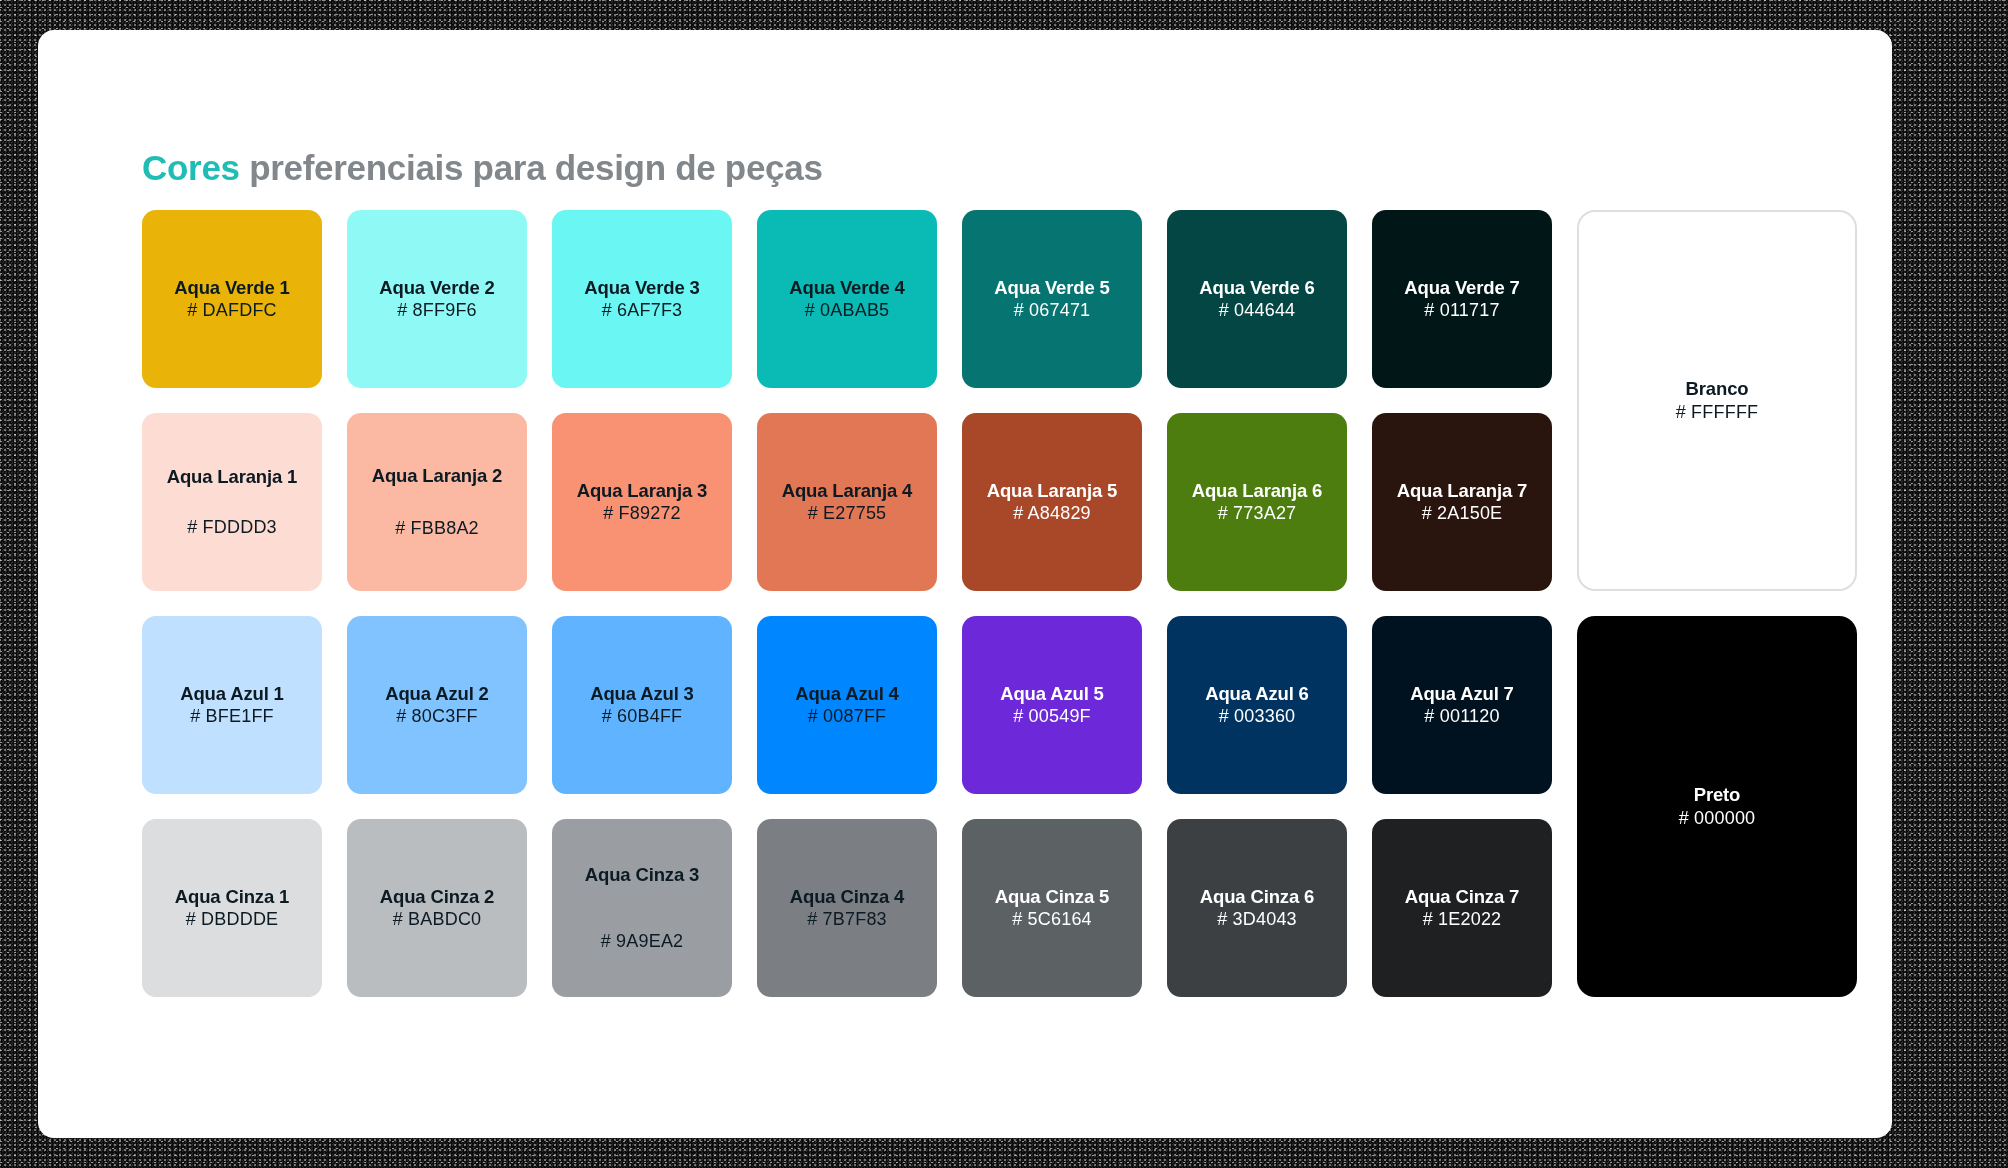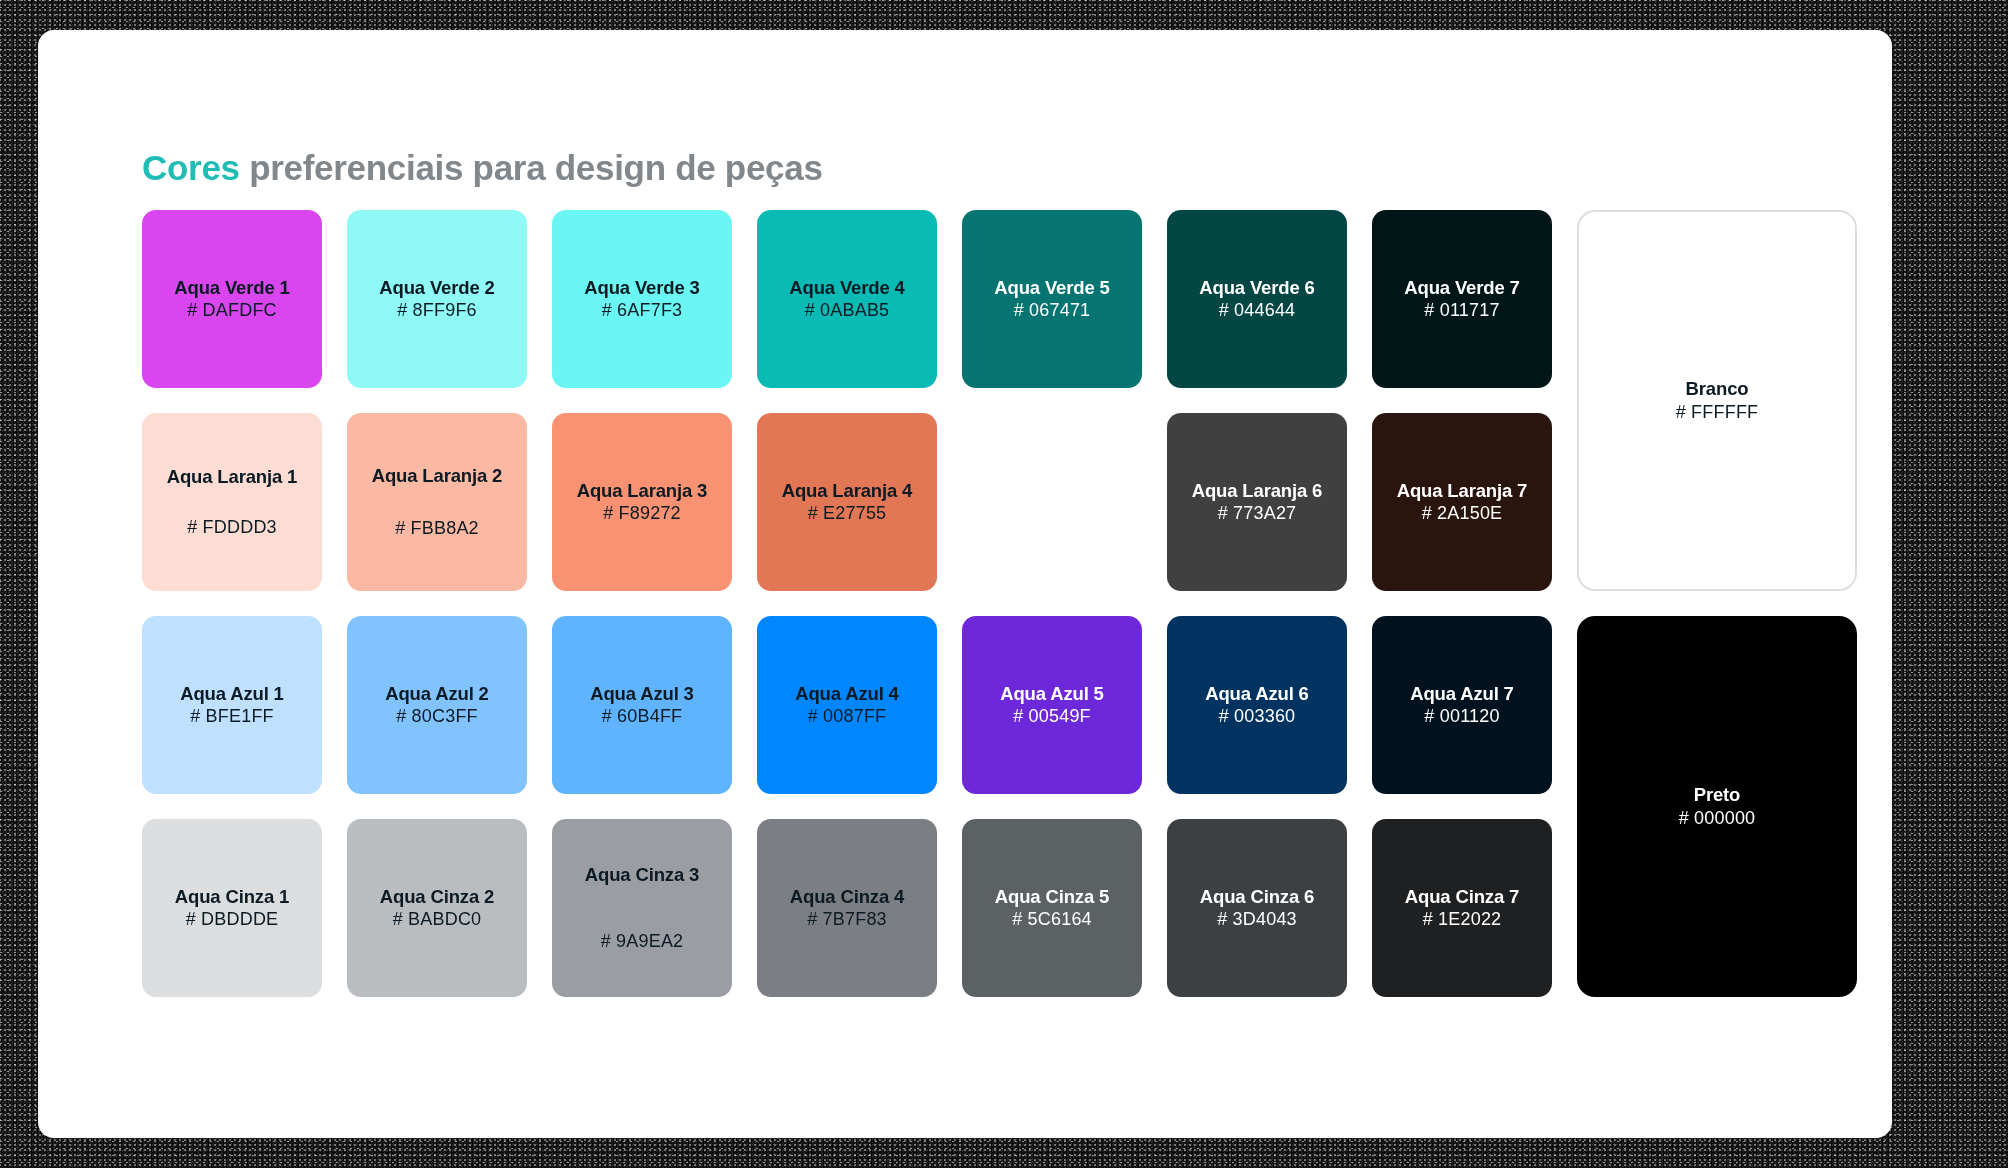--- a/index.html
+++ b/index.html
@@ -121,21 +121,21 @@
 
 <div class="frame"></div>
 
 <div class="card">
 
   <div class="page-title">
     <span class="title-accent">Cores</span><span class="title-rest"> preferenciais para design de peças</span>
   </div>
 
   <div class="grid">
-      <div class="swatch on-light" style="background: #d946ef; grid-area: 1 / 1;">
+      <div class="swatch on-light" style="background: #eab308; grid-area: 1 / 1;">
         <div class="sw-name">Aqua Verde 1</div>
         <div class="sw-hex"># DAFDFC</div>
       </div>
       <div class="swatch on-light" style="background: rgb(143, 249, 246); grid-area: 1 / 2;">
         <div class="sw-name">Aqua Verde 2</div>
         <div class="sw-hex"># 8FF9F6</div>
       </div>
       <div class="swatch on-light" style="background: rgb(106, 247, 243); grid-area: 1 / 3;">
         <div class="sw-name">Aqua Verde 3</div>
         <div class="sw-hex"># 6AF7F3</div>
@@ -165,21 +165,25 @@
         <div class="sw-hex"># FBB8A2</div>
       </div>
       <div class="swatch on-light" style="background: rgb(248, 146, 114); grid-area: 2 / 3;">
         <div class="sw-name">Aqua Laranja 3</div>
         <div class="sw-hex"># F89272</div>
       </div>
       <div class="swatch on-light" style="background: rgb(226, 119, 85); grid-area: 2 / 4;">
         <div class="sw-name">Aqua Laranja 4</div>
         <div class="sw-hex"># E27755</div>
       </div>
-      <div class="swatch on-dark" style="background: #404040; grid-area: 2 / 6;">
+      <div class="swatch on-dark" style="background: rgb(168, 72, 41); grid-area: 2 / 5;">
+        <div class="sw-name">Aqua Laranja 5</div>
+        <div class="sw-hex"># A84829</div>
+      </div>
+      <div class="swatch on-dark" style="background: #4d7c0f; grid-area: 2 / 6;">
         <div class="sw-name">Aqua Laranja 6</div>
         <div class="sw-hex"># 773A27</div>
       </div>
       <div class="swatch on-dark" style="background: rgb(42, 21, 14); grid-area: 2 / 7;">
         <div class="sw-name">Aqua Laranja 7</div>
         <div class="sw-hex"># 2A150E</div>
       </div>
       <div class="swatch on-light" style="background: rgb(191, 225, 255); grid-area: 3 / 1;">
         <div class="sw-name">Aqua Azul 1</div>
         <div class="sw-hex"># BFE1FF</div>

